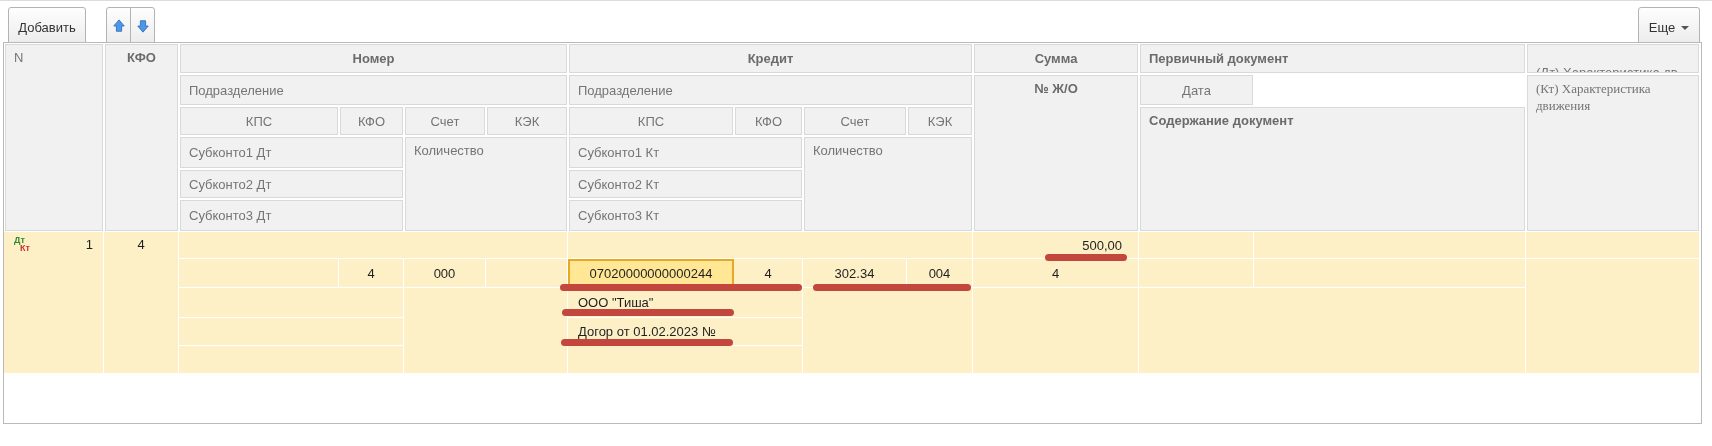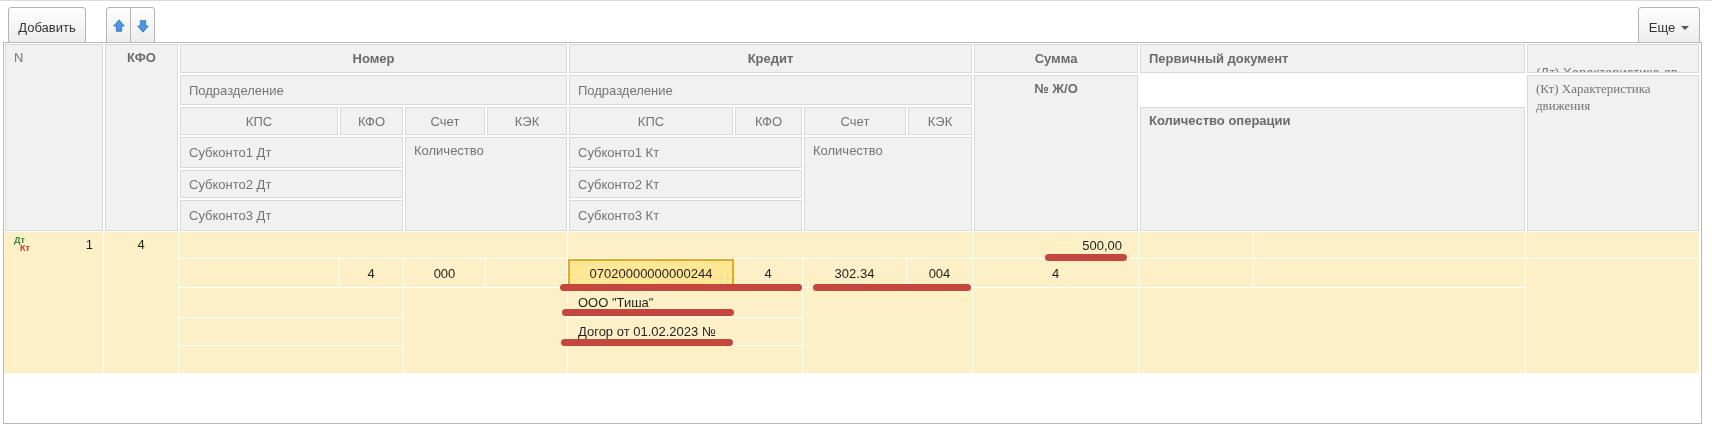--- a/index.html
+++ b/index.html
@@ -106,31 +106,32 @@
     <div class="h top bold" style="grid-area:1/2/7/3">КФО</div>
     <div class="h bold" style="grid-area:1/3/2/7">Номер</div>
     <div class="h bold" style="grid-area:1/11/2/12">Сумма</div>
     <div class="h bold" style="grid-area:1/7/2/11">Кредит</div>
     <div class="h left bold" style="grid-area:1/12/2/14">Первичный документ</div>
     <div class="h left ellip" style="grid-area:1/14/2/15">(Дт) Характеристика дви...</div>
 
     <div class="h left" style="grid-area:2/3/3/7">Подразделение</div>
     <div class="h left" style="grid-area:2/7/3/11">Подразделение</div>
     <div class="h top bold" style="grid-area:2/11/7/12">№ Ж/О</div>
+    <div class="h" style="grid-area:2/12/3/13">Дата</div>
     <div class="h left wrap" style="grid-area:2/14/7/15">(Кт) Характеристика движения</div>
 
     <div class="h" style="grid-area:3/3/4/4">КПС</div>
     <div class="h" style="grid-area:3/4/4/5">КФО</div>
     <div class="h" style="grid-area:3/5/4/6">Счет</div>
     <div class="h" style="grid-area:3/6/4/7">КЭК</div>
     <div class="h" style="grid-area:3/7/4/8">КПС</div>
     <div class="h" style="grid-area:3/8/4/9">КФО</div>
     <div class="h" style="grid-area:3/9/4/10">Счет</div>
     <div class="h" style="grid-area:3/10/4/11">КЭК</div>
-    <div class="h left top bold" style="grid-area:3/12/7/14">Количество операции</div>
+    <div class="h left top bold" style="grid-area:3/12/7/14">Содержание документ</div>
 
     <div class="h left" style="grid-area:4/3/5/5">Субконто1 Дт</div>
     <div class="h left top" style="grid-area:4/5/7/7">Количество</div>
     <div class="h left" style="grid-area:4/7/5/9">Субконто1 Кт</div>
     <div class="h left top" style="grid-area:4/9/7/11">Количество</div>
     <div class="h left" style="grid-area:5/3/6/5">Субконто2 Дт</div>
     <div class="h left" style="grid-area:5/7/6/9">Субконто2 Кт</div>
     <div class="h left" style="grid-area:6/3/7/5">Субконто3 Дт</div>
     <div class="h left" style="grid-area:6/7/7/9">Субконто3 Кт</div>
 

